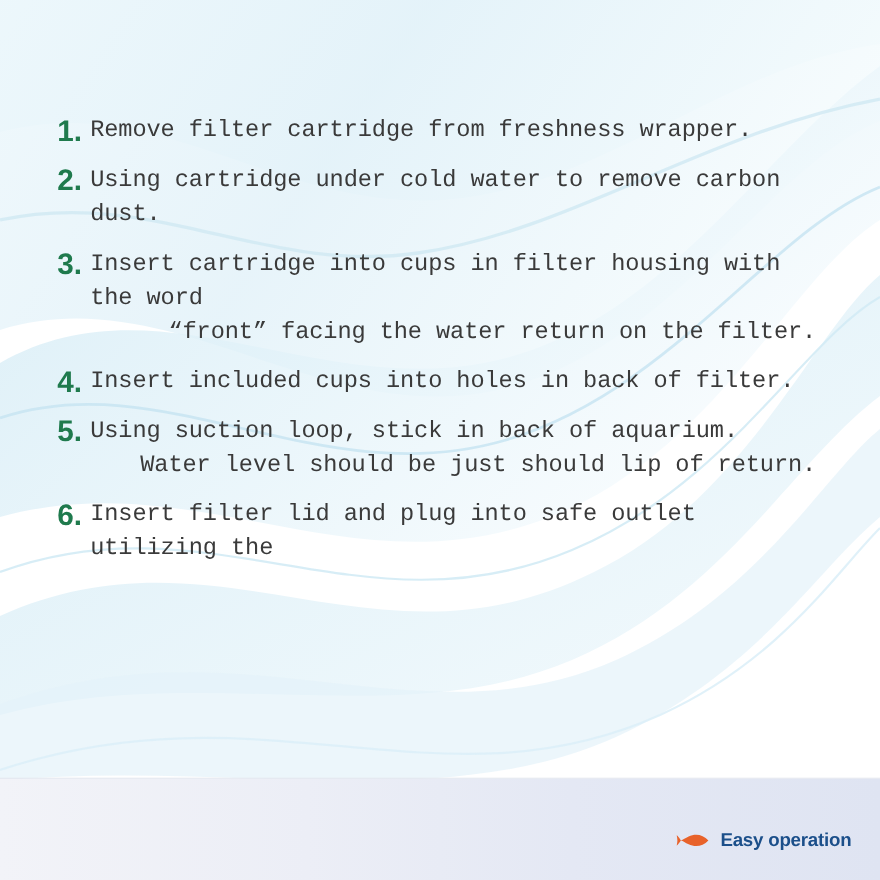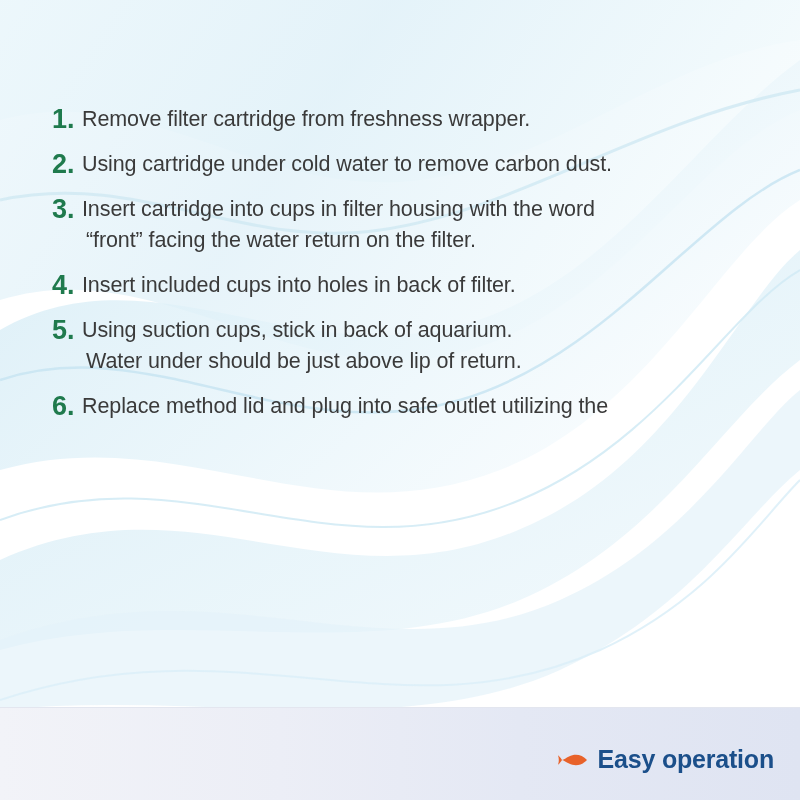--- a/index.html
+++ b/index.html
@@ -47,24 +47,26 @@
     font-weight: bold;
     line-height: 31px;
     text-align: left;
   }
   .step-text {
     flex: 1 1 auto;
     color: #3a3a3a;
     font-size: 21.5px;
     line-height: 31px;
     letter-spacing: -0.1px;
+    font-family: Liberation Mono, monospace;
   }
   .step-text .line2 {
     display: block;
     padding-left: 4px;
+    text-align: right;
   }
   
   .bottom-band {
     position: absolute;
     left: 0;
     bottom: 0;
     width: 800px;
     height: 92px;
     background: linear-gradient(90deg, #f2f3f8 0%, #eceef6 35%, #e4e8f4 65%, #dfe4f2 100%);
     border-top: 1px solid #e3e6ef;
@@ -77,21 +79,21 @@
     align-items: center;
     gap: 10px;
   }
   .fish-icon {
     display: block;
     width: 30px;
     height: 16px;
   }
   .band-label {
     color: #1b4f8a;
-    font-size: 25px;
+    font-size: 17px;
     font-weight: bold;
     letter-spacing: -0.2px;
   }
 </style>
 </head>
 <body>
 
 <div class="page">
 
   <svg class="water-bg" viewBox="0 0 800 800" preserveAspectRatio="none">
@@ -150,29 +152,29 @@
     <div class="step">
       <div class="step-num">4.</div>
       <div class="step-text">
         <span>Insert included cups into holes in back of filter.</span>
       </div>
     </div>
 
     <div class="step">
       <div class="step-num">5.</div>
       <div class="step-text">
-        <span>Using suction cups, stick in back of aquarium.</span>
-        <span class="line2">Water under should be just above lip of return.</span>
+        <span>Using suction loop, stick in back of aquarium.</span>
+        <span class="line2">Water level should be just should lip of return.</span>
       </div>
     </div>
 
     <div class="step">
       <div class="step-num">6.</div>
       <div class="step-text">
-        <span>Replace method lid and plug into safe outlet utilizing the</span>
+        <span>Insert filter lid and plug into safe outlet utilizing the</span>
       </div>
     </div>
 
   </div>
 
   <div class="bottom-band">
     <div class="bottom-band-inner">
       <svg class="fish-icon" viewBox="0 0 30 16">
         <path d="M29,8 C24,2.5 17,1.5 11,4.5 C8,6 6,7.5 4,8 C6,8.5 8,10 11,11.5 C17,14.5 24,13.5 29,8 Z" fill="#e8622a"></path>
         <path d="M4,8 C2.5,5.5 1,4 0,3.2 C0.6,5 0.8,6.6 0.8,8 C0.8,9.4 0.6,11 0,12.8 C1,12 2.5,10.5 4,8 Z" fill="#e8622a"></path>

